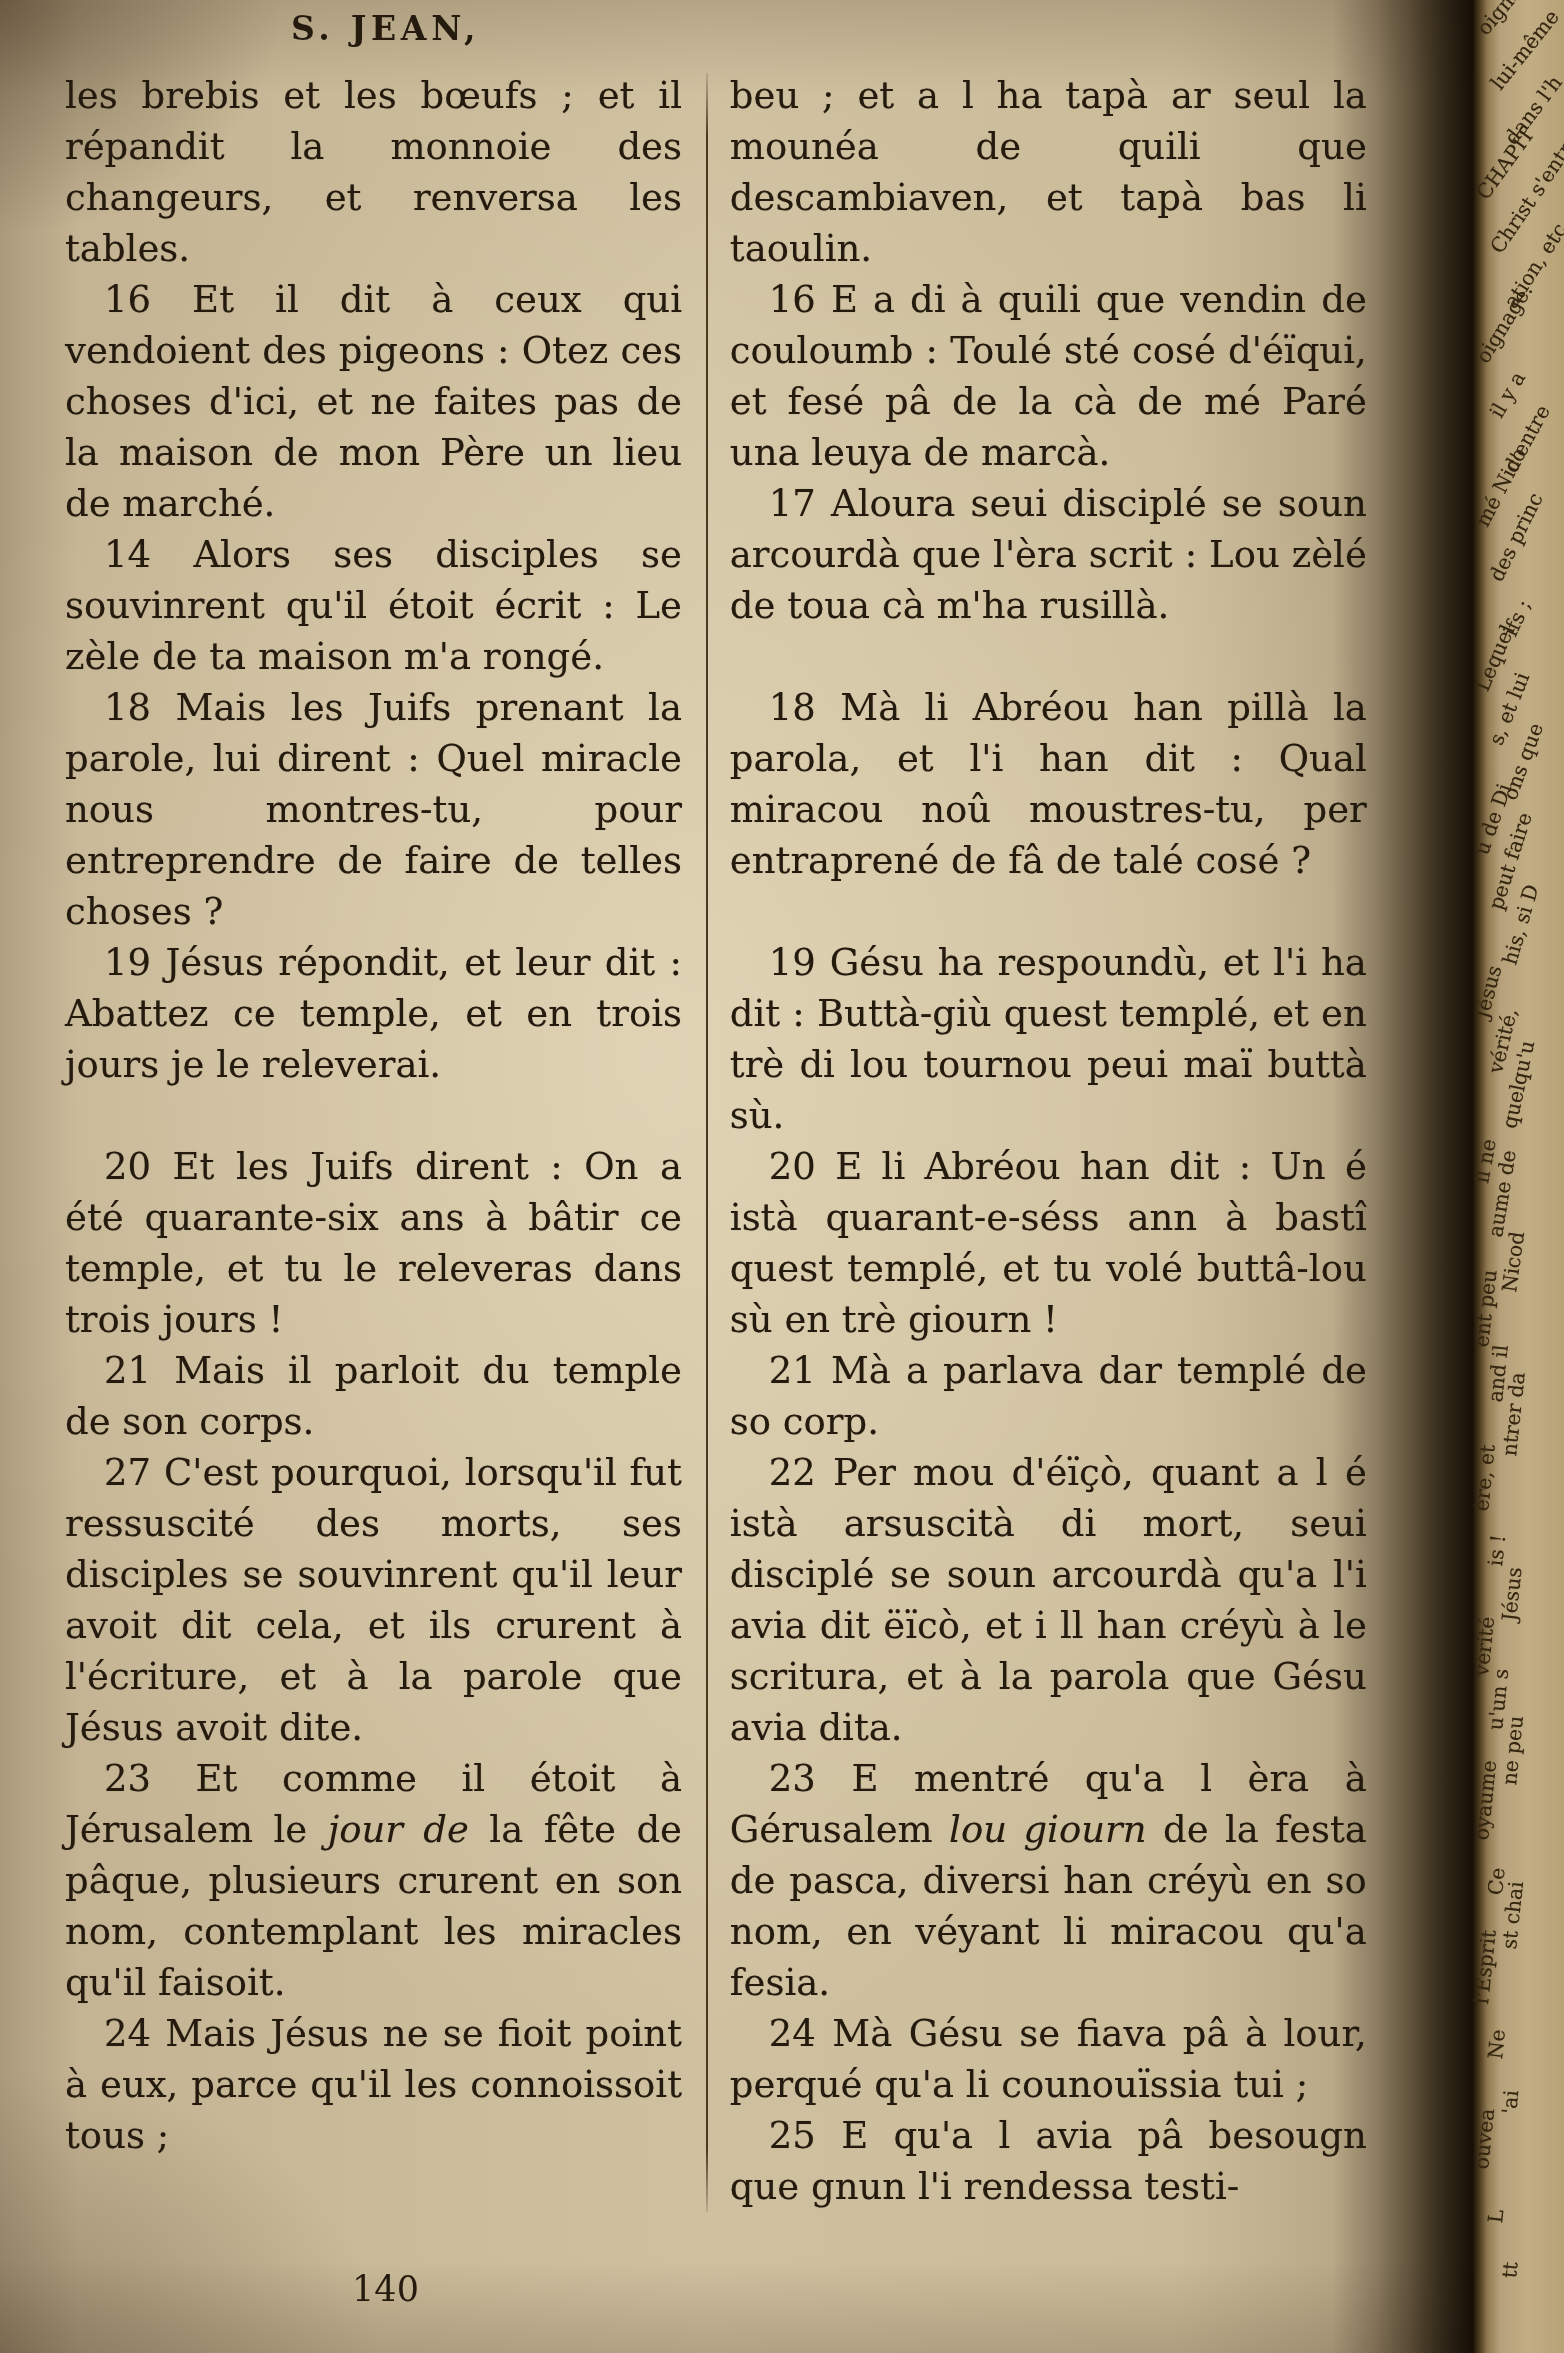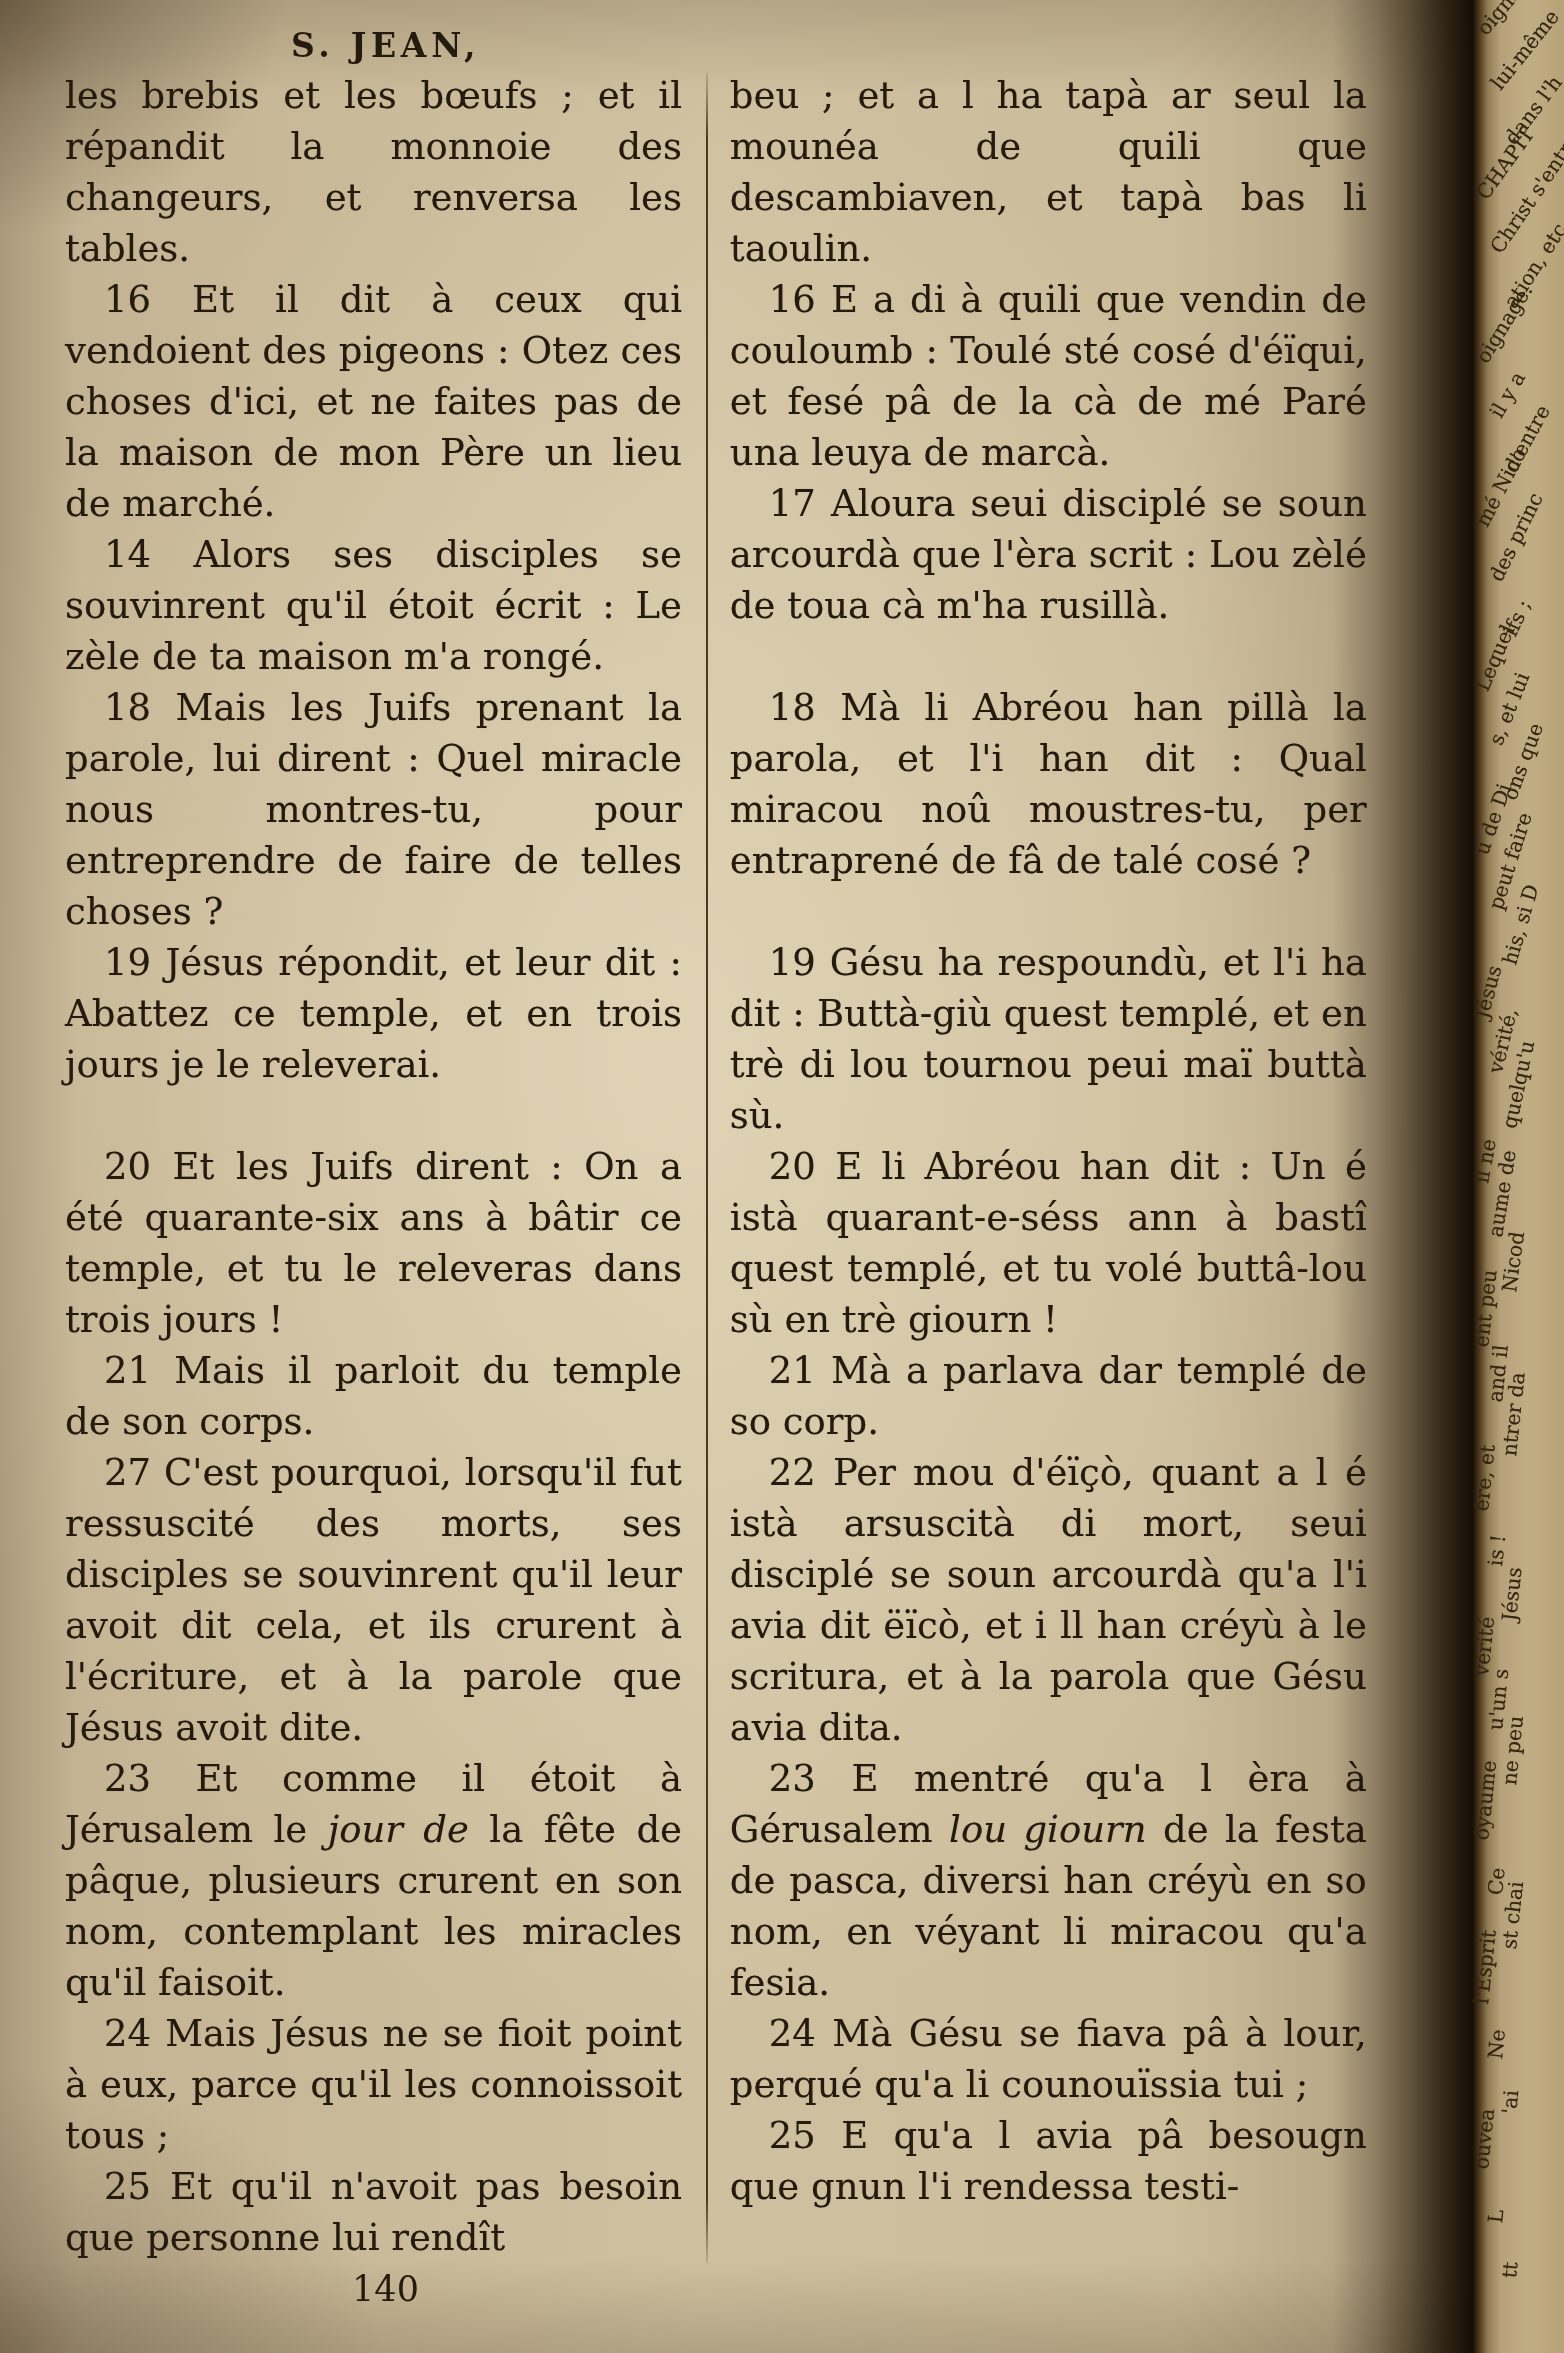--- a/index.html
+++ b/index.html
@@ -14,21 +14,21 @@
     width: 1565px; height: 2354px;
     overflow: hidden;
     background:
       radial-gradient(ellipse 1095px 1408px at 42% 45%, rgba(238,227,199,0.55), rgba(238,227,199,0) 70%),
       radial-gradient(ellipse 407px 336px at 0% 0%, rgba(58,43,24,0.48), rgba(58,43,24,0) 70%),
       radial-gradient(ellipse 548px 407px at 0% 100%, rgba(58,43,24,0.30), rgba(58,43,24,0) 70%),
       linear-gradient(180deg, rgba(70,52,30,0.20) 0%, rgba(70,52,30,0) 4%, rgba(70,52,30,0) 96%, rgba(70,52,30,0.22) 100%),
       linear-gradient(90deg, #ab9a7c 0%, #c4b493 5%, #cfc1a0 45%, #cbbc9a 75%, #b5a483 88%, #77643f 94%, #2d2010 98%, #1b1206 100%);
   }
   .running-header {
-    position: absolute; top: 26px; left: 77px; width: 617px;
+    position: absolute; top: 9px; left: 77px; width: 617px;
     text-align: center;
     font-weight: bold;
     font-size: 33px;
     letter-spacing: 4.7px;
     color: var(--ink, #241b0e);
   }
   .text-block {
     position: absolute; top: 70px; left: 65px;
     width: 1303px;
     display: flex;
@@ -92,21 +92,20 @@
         <p class="verse flush">les brebis et les bœufs ; et il répandit la monnoie des changeurs, et renversa les tables.</p>
         <p class="verse">16 Et il dit à ceux qui vendoient des pigeons : Otez ces choses d'ici, et ne faites pas de la maison de mon Père un lieu de marché.</p>
         <p class="verse">14 Alors ses disciples se souvinrent qu'il étoit écrit : Le zèle de ta maison m'a rongé.</p>
         <p class="verse">18 Mais les Juifs prenant la parole, lui dirent : Quel miracle nous montres-tu, pour entreprendre de faire de telles choses ?</p>
         <p class="verse">19 Jésus répondit, et leur dit : Abattez ce temple, et en trois jours je le releverai.</p>
         <p class="verse gap">20 Et les Juifs dirent : On a été quarante-six ans à bâtir ce temple, et tu le releveras dans trois jours !</p>
         <p class="verse">21 Mais il parloit du temple de son corps.</p>
         <p class="verse">27 C'est pourquoi, lorsqu'il fut ressuscité des morts, ses disciples se souvinrent qu'il leur avoit dit cela, et ils crurent à l'écriture, et à la parole que Jésus avoit dite.</p>
         <p class="verse">23 Et comme il étoit à Jérusalem le <i>jour de</i> la fête de pâque, plusieurs crurent en son nom, contemplant les miracles qu'il faisoit.</p>
         <p class="verse">24 Mais Jésus ne se fioit point à eux, parce qu'il les connoissoit tous ;</p>
-        <p class="verse">25 Et qu'il n'avoit pas besoin que personne lui rendît</p>
       </div>
     <div class="divider"></div>
     <div class="column right" lang="oc">
         <p class="verse flush">beu ; et a l ha tapà ar seul la mounéa de quili que descambiaven, et tapà bas li taoulin.</p>
         <p class="verse">16 E a di à quili que vendin de couloumb : Toulé sté cosé d'éïqui, et fesé pâ de la cà de mé Paré una leuya de marcà.</p>
         <p class="verse">17 Aloura seui disciplé se soun arcourdà que l'èra scrit : Lou zèlé de toua cà m'ha rusillà.</p>
         <p class="verse gap">18 Mà li Abréou han pillà la parola, et l'i han dit : Qual miracou noû moustres-tu, per entraprené de fâ de talé cosé ?</p>
         <p class="verse gap">19 Gésu ha respoundù, et l'i ha dit : Buttà-giù quest templé, et en trè di lou tournou peui maï buttà sù.</p>
         <p class="verse">20 E li Abréou han dit : Un é istà quarant-e-séss ann à bastî quest templé, et tu volé buttâ-lou sù en trè giourn !</p>
         <p class="verse">21 Mà a parlava dar templé de so corp.</p>

